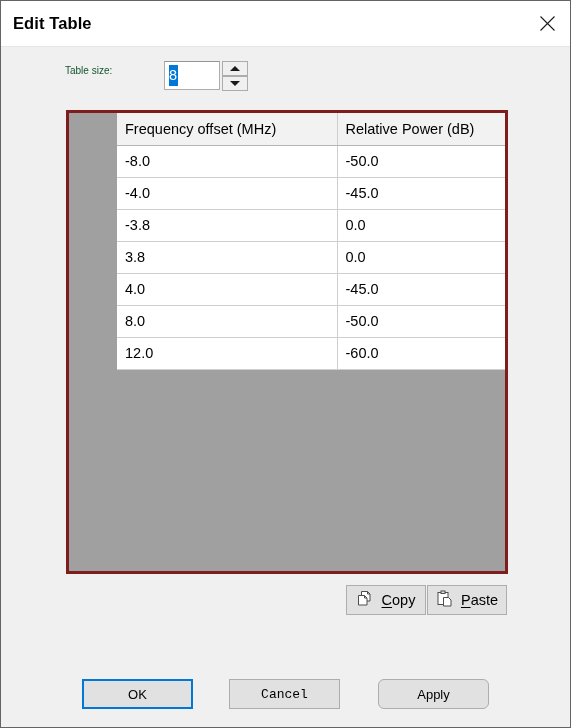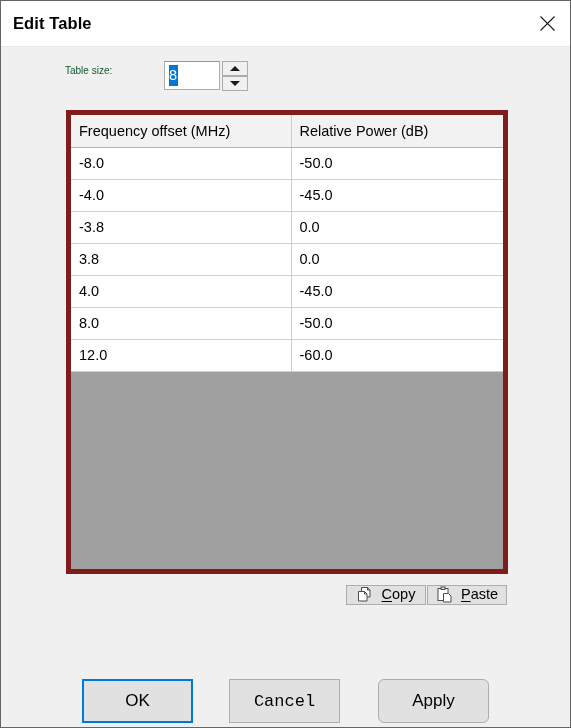--- a/index.html
+++ b/index.html
@@ -109,23 +109,24 @@
   .tri-down { border-top: 5px solid #1a1a1a; }
 
   
   .grid-wrap {
     position: absolute;
     left: 65px;
     top: 109px;
     width: 442px;
     height: 464px;
     box-sizing: border-box;
-    border: 5px solid #7f1d1d;
+    border: 3px solid #7f1d1d;
     background: #a0a0a0;
     overflow: hidden;
+    padding-left: 48px;
   }
   table.grid {
     border-collapse: collapse;
     table-layout: fixed;
     width: 440px;
     background: #ffffff;
   }
   table.grid th, table.grid td {
     height: 32px;
     box-sizing: border-box;
@@ -143,48 +144,48 @@
     background: #f2f2f2;
     border-bottom: 1px solid #b4b4b4;
   }
   table.grid th:last-child, table.grid td:last-child { border-right: none; }
   table.grid col.c1 { width: 220px; }
   table.grid col.c2 { width: 220px; }
 
   
   .cp-btn {
     position: absolute;
-    height: 20px;
+    height: 30px;
     background: #e1e1e1;
     border: 1px solid #adadad;
     box-sizing: border-box;
     display: flex;
-    align-items: flex-start;
+    align-items: center;
     justify-content: center;
     gap: 7px;
     font-size: 14.5px;
     color: #000000;
     cursor: default;
   }
   .copy-btn  { left: 345px; top: 584px; width: 80px; }
   .paste-btn { left: 426px; top: 584px; width: 80px; }
   .cp-btn .lbl u { text-underline-offset: 2px; }
 
   
   .btm-btn {
     position: absolute;
     top: 678px;
-    height: 44px;
+    height: 30px;
     background: #e1e1e1;
     border: 1px solid #adadad;
     box-sizing: border-box;
     display: flex;
     align-items: center;
     justify-content: center;
-    font-size: 17px;
+    font-size: 13px;
     color: #000000;
     cursor: default;
   }
   .ok-btn     { left: 81px;  width: 111px; border: 2px solid #0078d7; }
   .cancel-btn { left: 228px; width: 111px; font-family: Liberation Mono, monospace; }
   .apply-btn  { left: 377px; width: 111px; border-radius: 6px; }
 </style>
 </head>
 <body>
 

